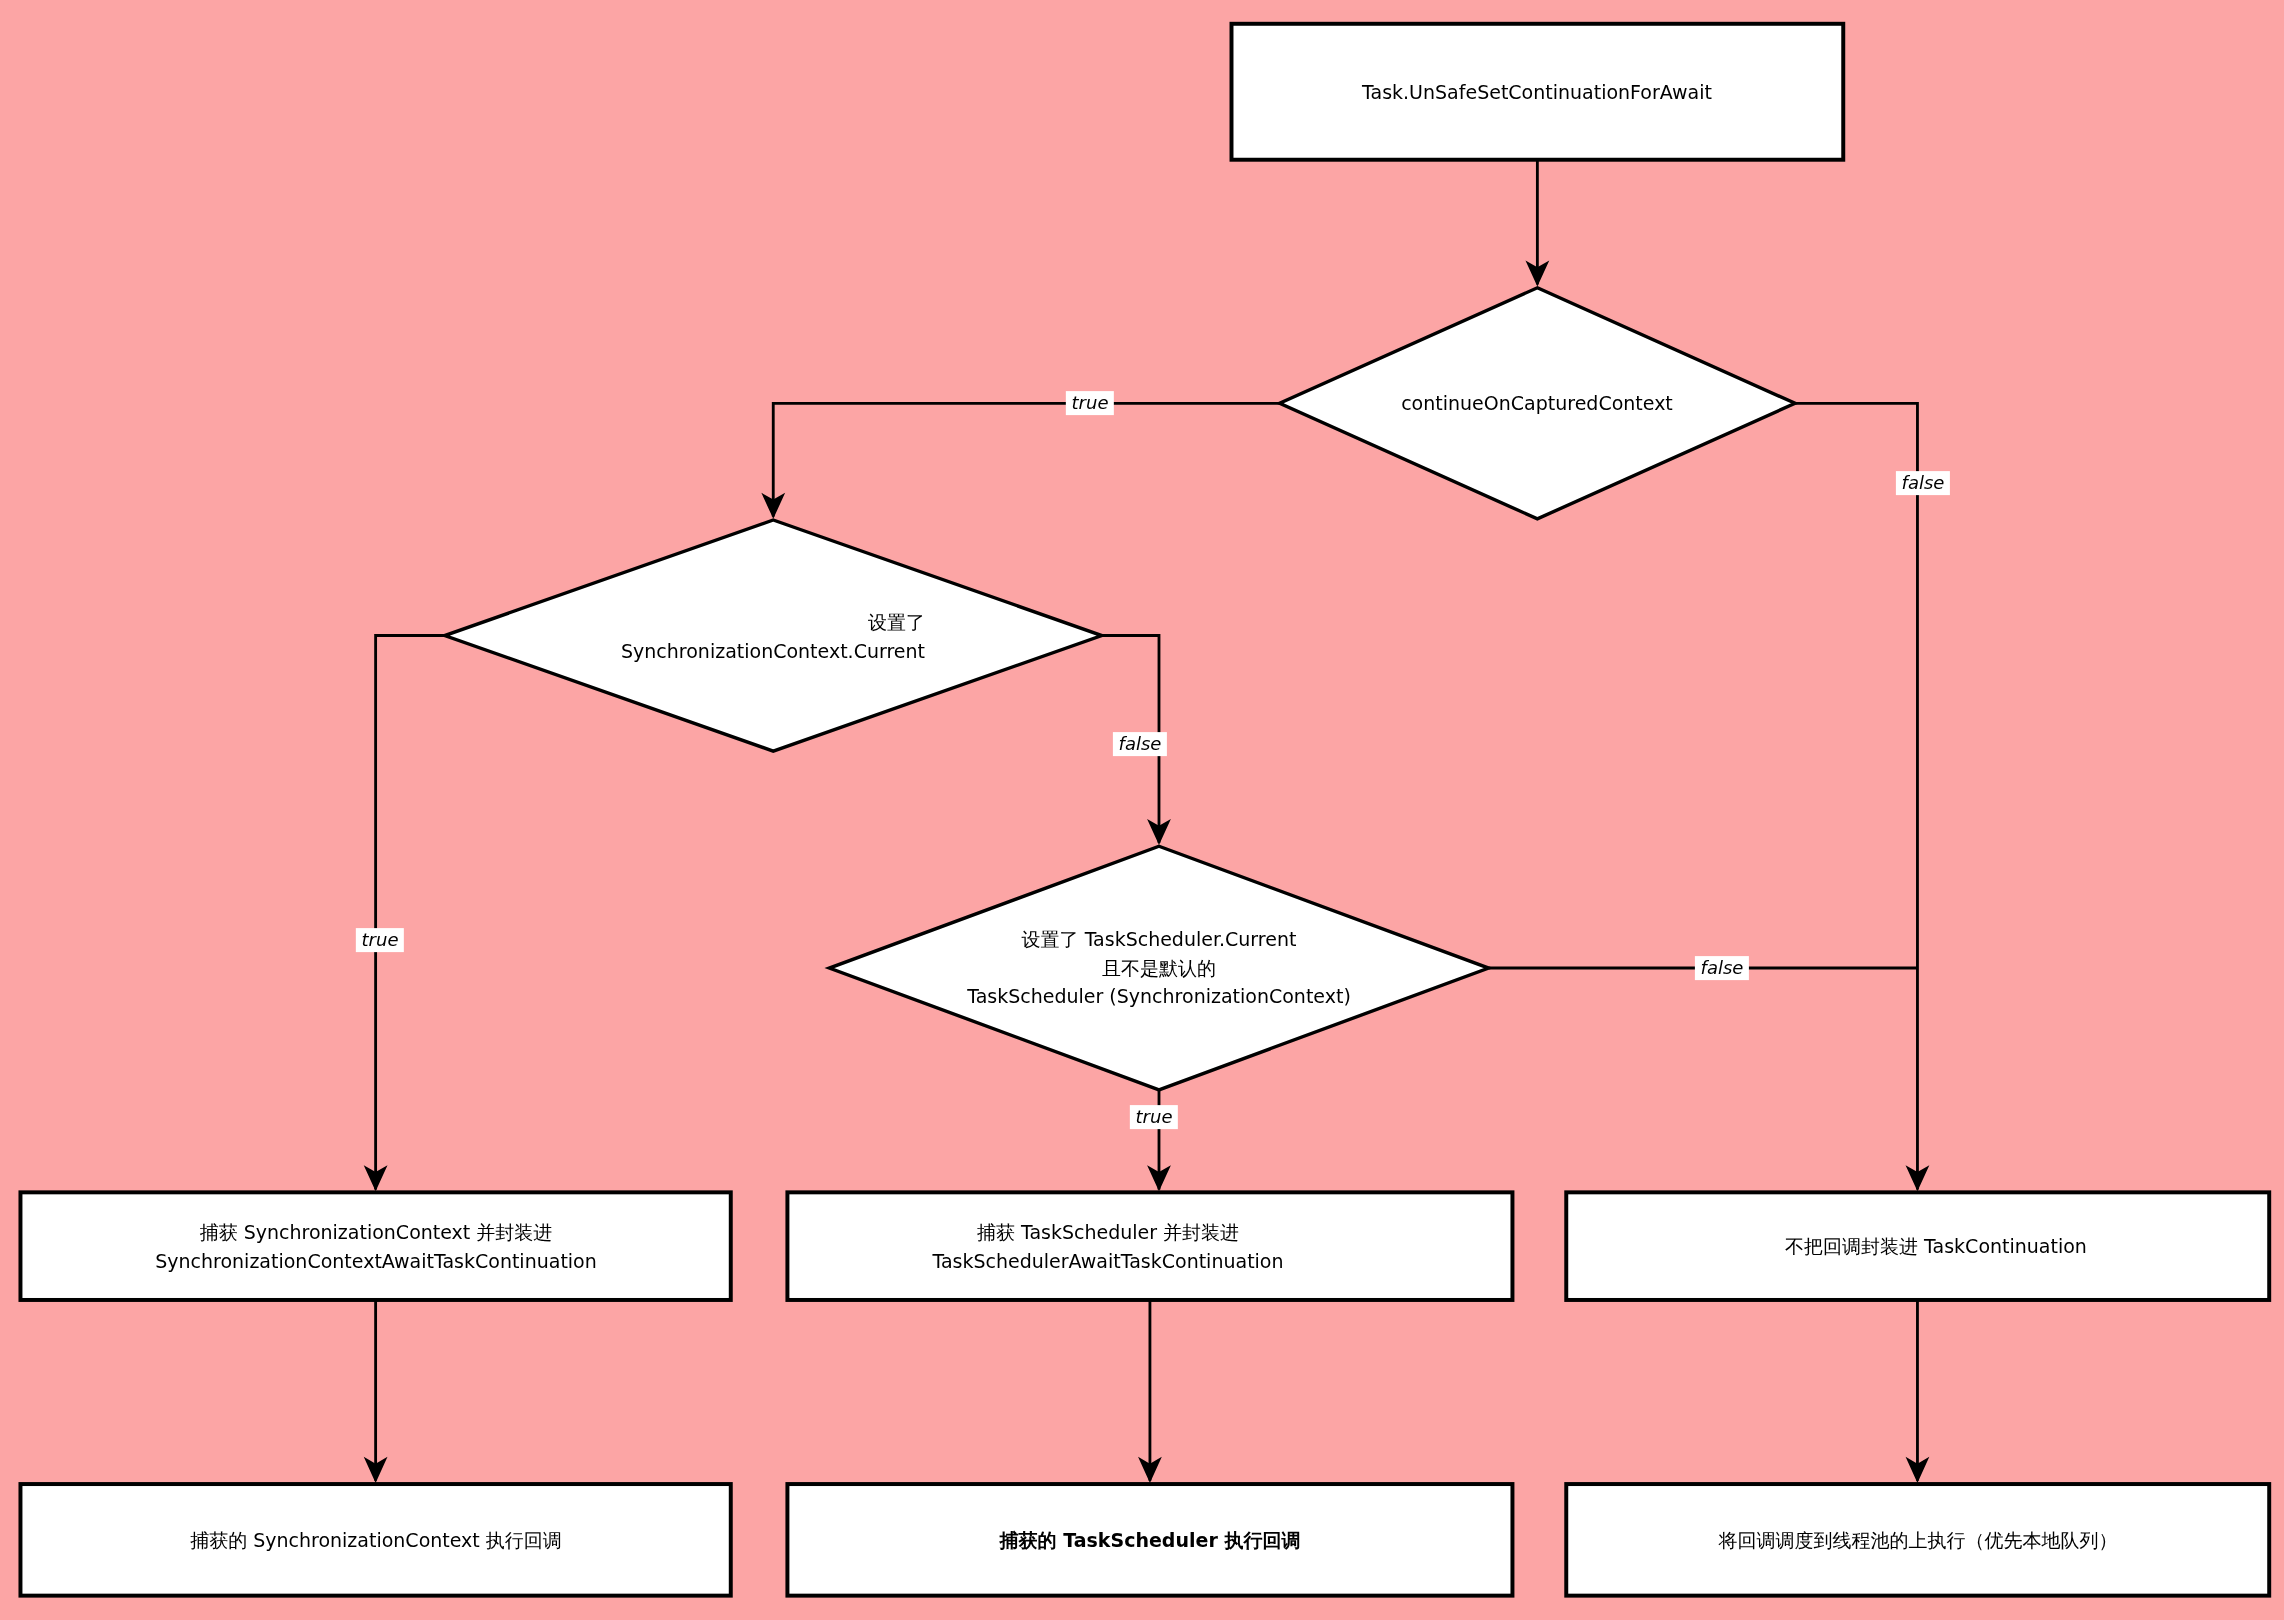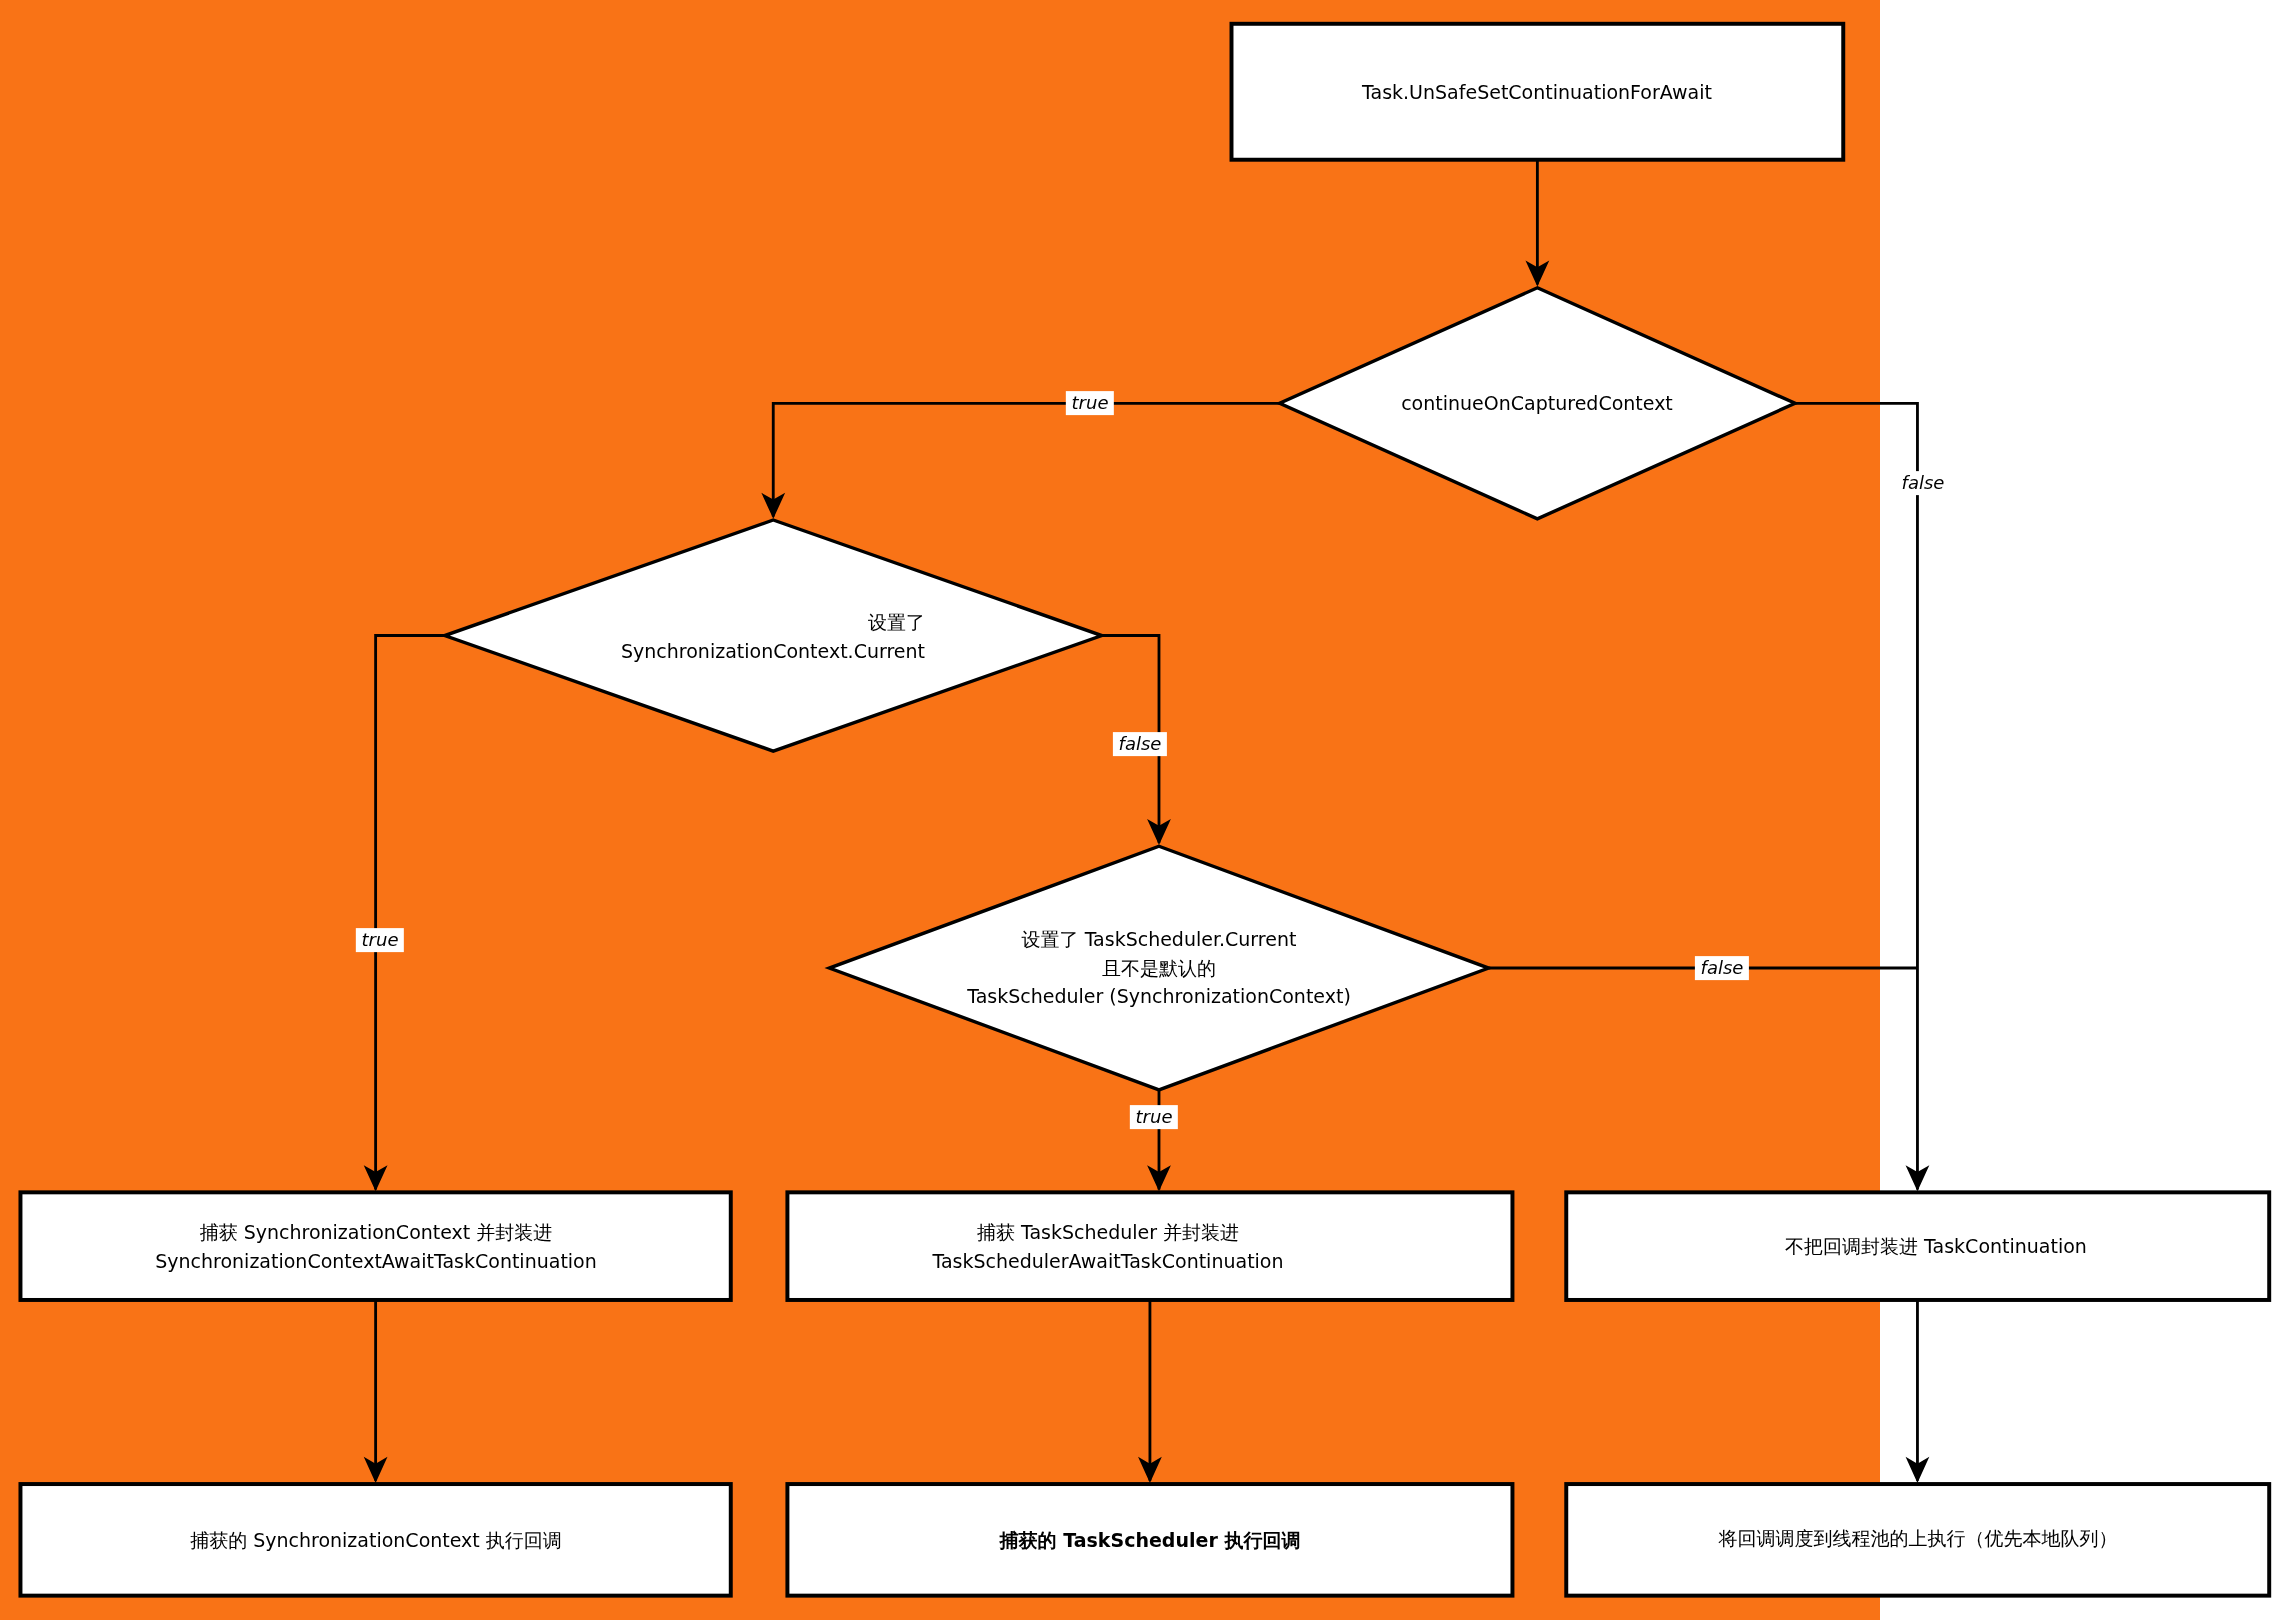--- a/index.html
+++ b/index.html
@@ -2,23 +2,23 @@
 <html style="font-size:9px"><head>
 <meta charset="utf-8">
 <style>
   html, body {
     margin: 0;
     padding: 0;
     background: #ffffff;
   }
   .canvas {
     position: relative;
-    width: 1880px;
+    width: 2284px;
     height: 1620px;
-    background: #f97316;
+    background: #fca5a5;
     font-family: "DejaVu Sans", sans-serif;
     color: #000000;
   }
   .layer {
     position: absolute;
     left: 0;
     top: 0;
   }
   .node-text {
     position: absolute;
@@ -111,21 +111,21 @@
     <div>捕获 TaskScheduler 并封装进</div>
     <div>TaskSchedulerAwaitTaskContinuation</div>
   </div>
 
   <div class="node-text" style="left:1918px; top:1246px;margin-left:18px;">不把回调封装进 TaskContinuation</div>
 
   <div class="node-text" style="left:376px; top:1540px;">捕获的 SynchronizationContext 执行回调</div>
 
   <div class="node-text" style="left:1150px; top:1540px;font-weight:bold;">捕获的 TaskScheduler 执行回调</div>
 
-  <div class="node-text" style="left:1918px; top:1540px;font-family:Liberation Mono, monospace;">将回调调度到线程池的上执行（优先本地队列）</div>
+  <div class="node-text" style="left:1918px; top:1540px;">将回调调度到线程池的上执行（优先本地队列）</div>
 
   <div class="edge-label" style="left:1090px; top:403px;">true</div>
 
   <div class="edge-label" style="left:1923px; top:483px;">false</div>
 
   <div class="edge-label" style="left:380px; top:940px;">true</div>
 
   <div class="edge-label" style="left:1140px; top:744px;">false</div>
 
   <div class="edge-label" style="left:1154px; top:1117px;">true</div>

